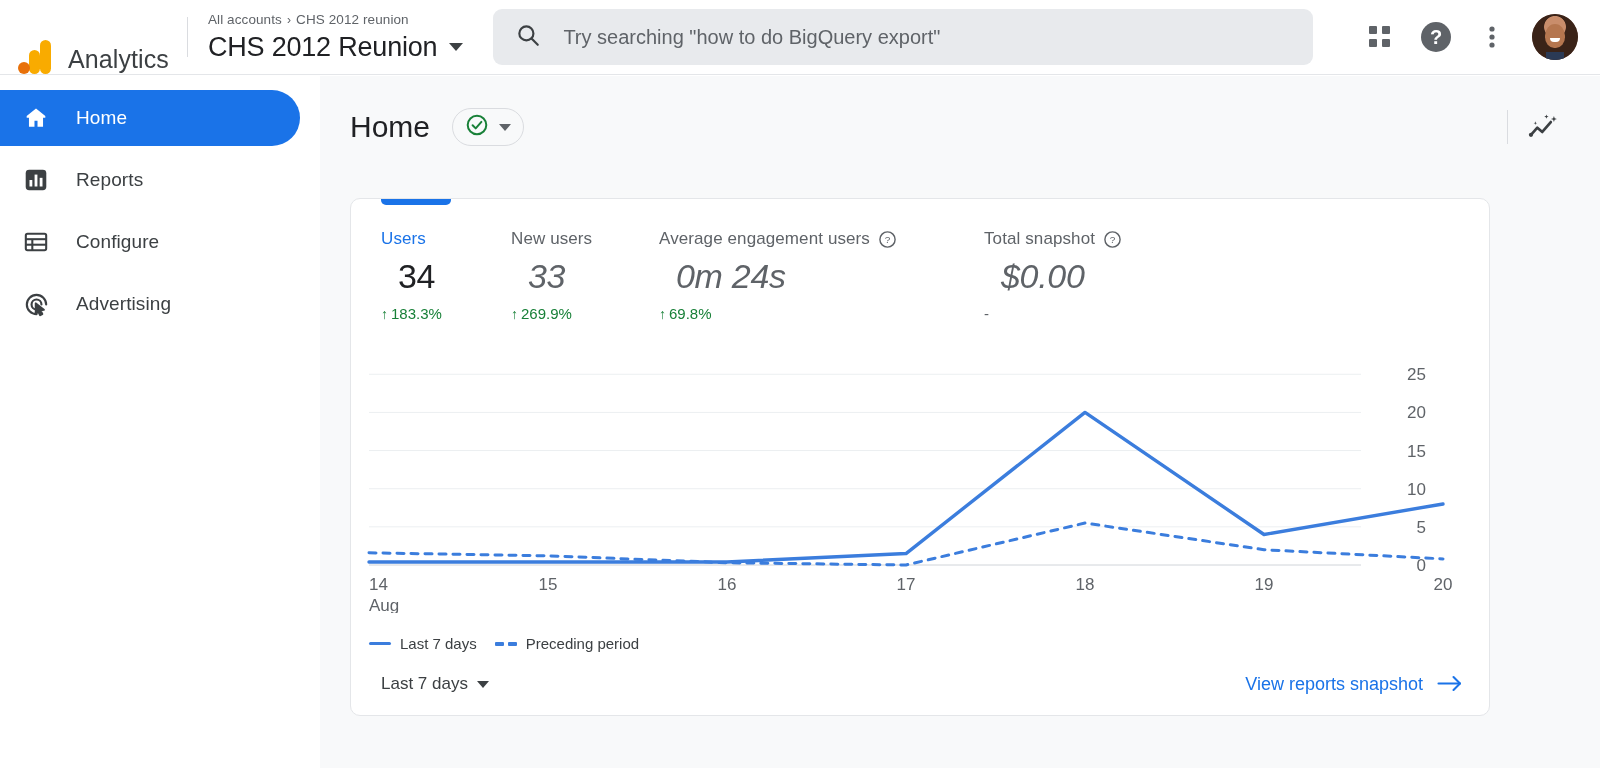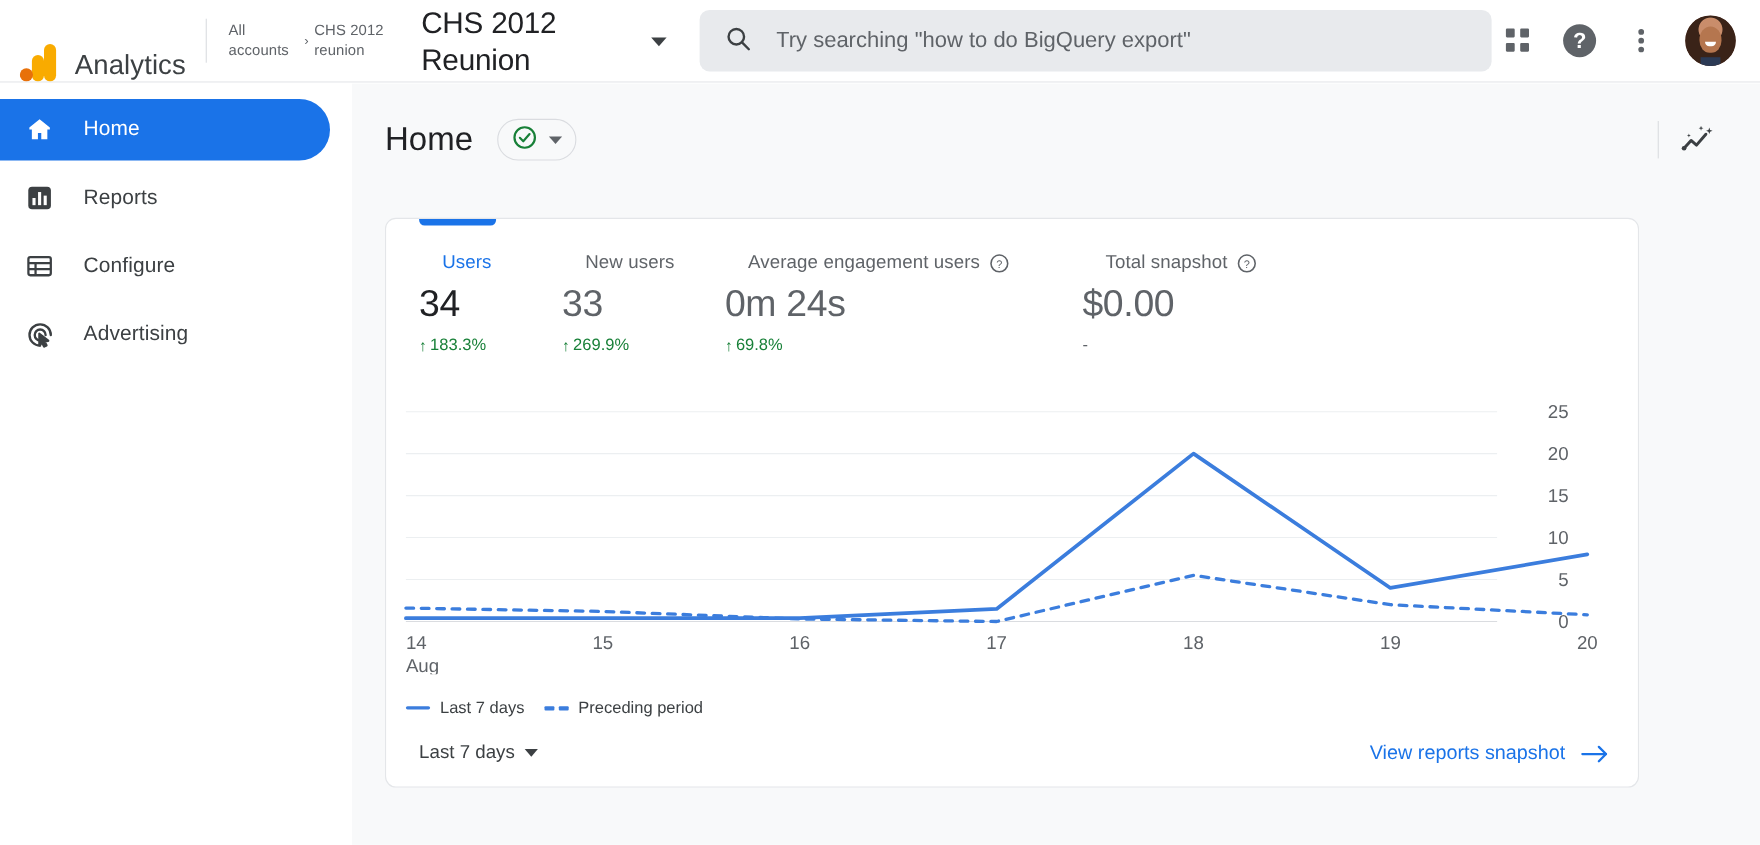--- a/index.html
+++ b/index.html
@@ -23,21 +23,21 @@
     display: flex; align-items: flex-end; gap: 14px;
     padding-left: 18px; height: 100%;
   }
   .ga-logo { width: 36px; height: 34px; display: block; }
   .brand-name {
     font-size: 25px; color: #3c4043; letter-spacing: .1px; font-weight: 400;
   }
   .brand-divider {
     width: 1px; height: 40px; background: #dadce0; margin: 0 20px 0 18px;
   }
-  .acct-block { display: flex; flex-direction: row; justify-content: center; }
+  .acct-block { display: flex; flex-direction: column; justify-content: center; }
   .breadcrumb {
     font-size: 13.5px; color: #5f6368; line-height: 18px; letter-spacing: .1px;
     display: flex; align-items: center; gap: 5px;
   }
   .bc-sep { font-size: 12px; color: #5f6368; }
   .acct-row { display: flex; align-items: center; gap: 12px; margin-top: 1px; }
   .acct-title {
     font-size: 27px; color: #202124; line-height: 34px; font-weight: 400;
     letter-spacing: -.2px;
   }
@@ -153,28 +153,28 @@
   .metrics {
     display: flex; padding: 30px 0 0 30px; gap: 0;
   }
   .metric { width: 0; }
   .metric-0 { width: 130px; }
   .metric-1 { width: 148px; }
   .metric-2 { width: 325px; }
   .metric-3 { width: 300px; }
   .metric-label {
     font-size: 17px; color: #5f6368; letter-spacing: .1px;
-    display: flex; align-items: center; gap: 8px; white-space: nowrap; margin-left: 21px;
+    display: flex; align-items: center; gap: 8px; white-space: nowrap;
   }
   .metric-label.accent { color: #1a73e8; }
   .metric-value {
     font-size: 34px; color: #202124; margin-top: 8px;
-    letter-spacing: -.3px; white-space: nowrap; font-weight: 400;
-  }
-  .metric-value.muted { color: #5f6368; }
+    letter-spacing: -.3px; white-space: nowrap; font-weight: 400; margin-left: 17px;
+  }
+  .metric-value.muted { color: #5f6368; font-style: italic; }
   .metric-delta {
     font-size: 15px; color: #188038; margin-top: 9px;
     display: flex; align-items: center; gap: 3px;
   }
   .metric-delta.none { color: #5f6368; }
   .arrow-up { font-size: 14px; line-height: 1; }
 
   
   .chart-area { position: absolute; left: 0; top: 144px; width: 1140px; height: 270px; }
   .chart-svg { display: block; }
@@ -196,21 +196,21 @@
     display: flex; align-items: center; gap: 9px;
     font-size: 17px; color: #3c4043; cursor: pointer;
   }
   .date-caret {
     width: 0; height: 0;
     border-left: 6px solid transparent; border-right: 6px solid transparent;
     border-top: 7px solid #3c4043;
   }
   .snapshot-link {
     margin-left: auto;
-    display: flex; align-items: flex-end; gap: 14px;
+    display: flex; align-items: flex-start; gap: 14px;
     font-size: 18px; color: #1a73e8; cursor: pointer; text-decoration: none;
   }
 </style>
 </head>
 <body>
 
 <div class="topbar">
 
   <div class="brand">
     <span class="ga-logo">

